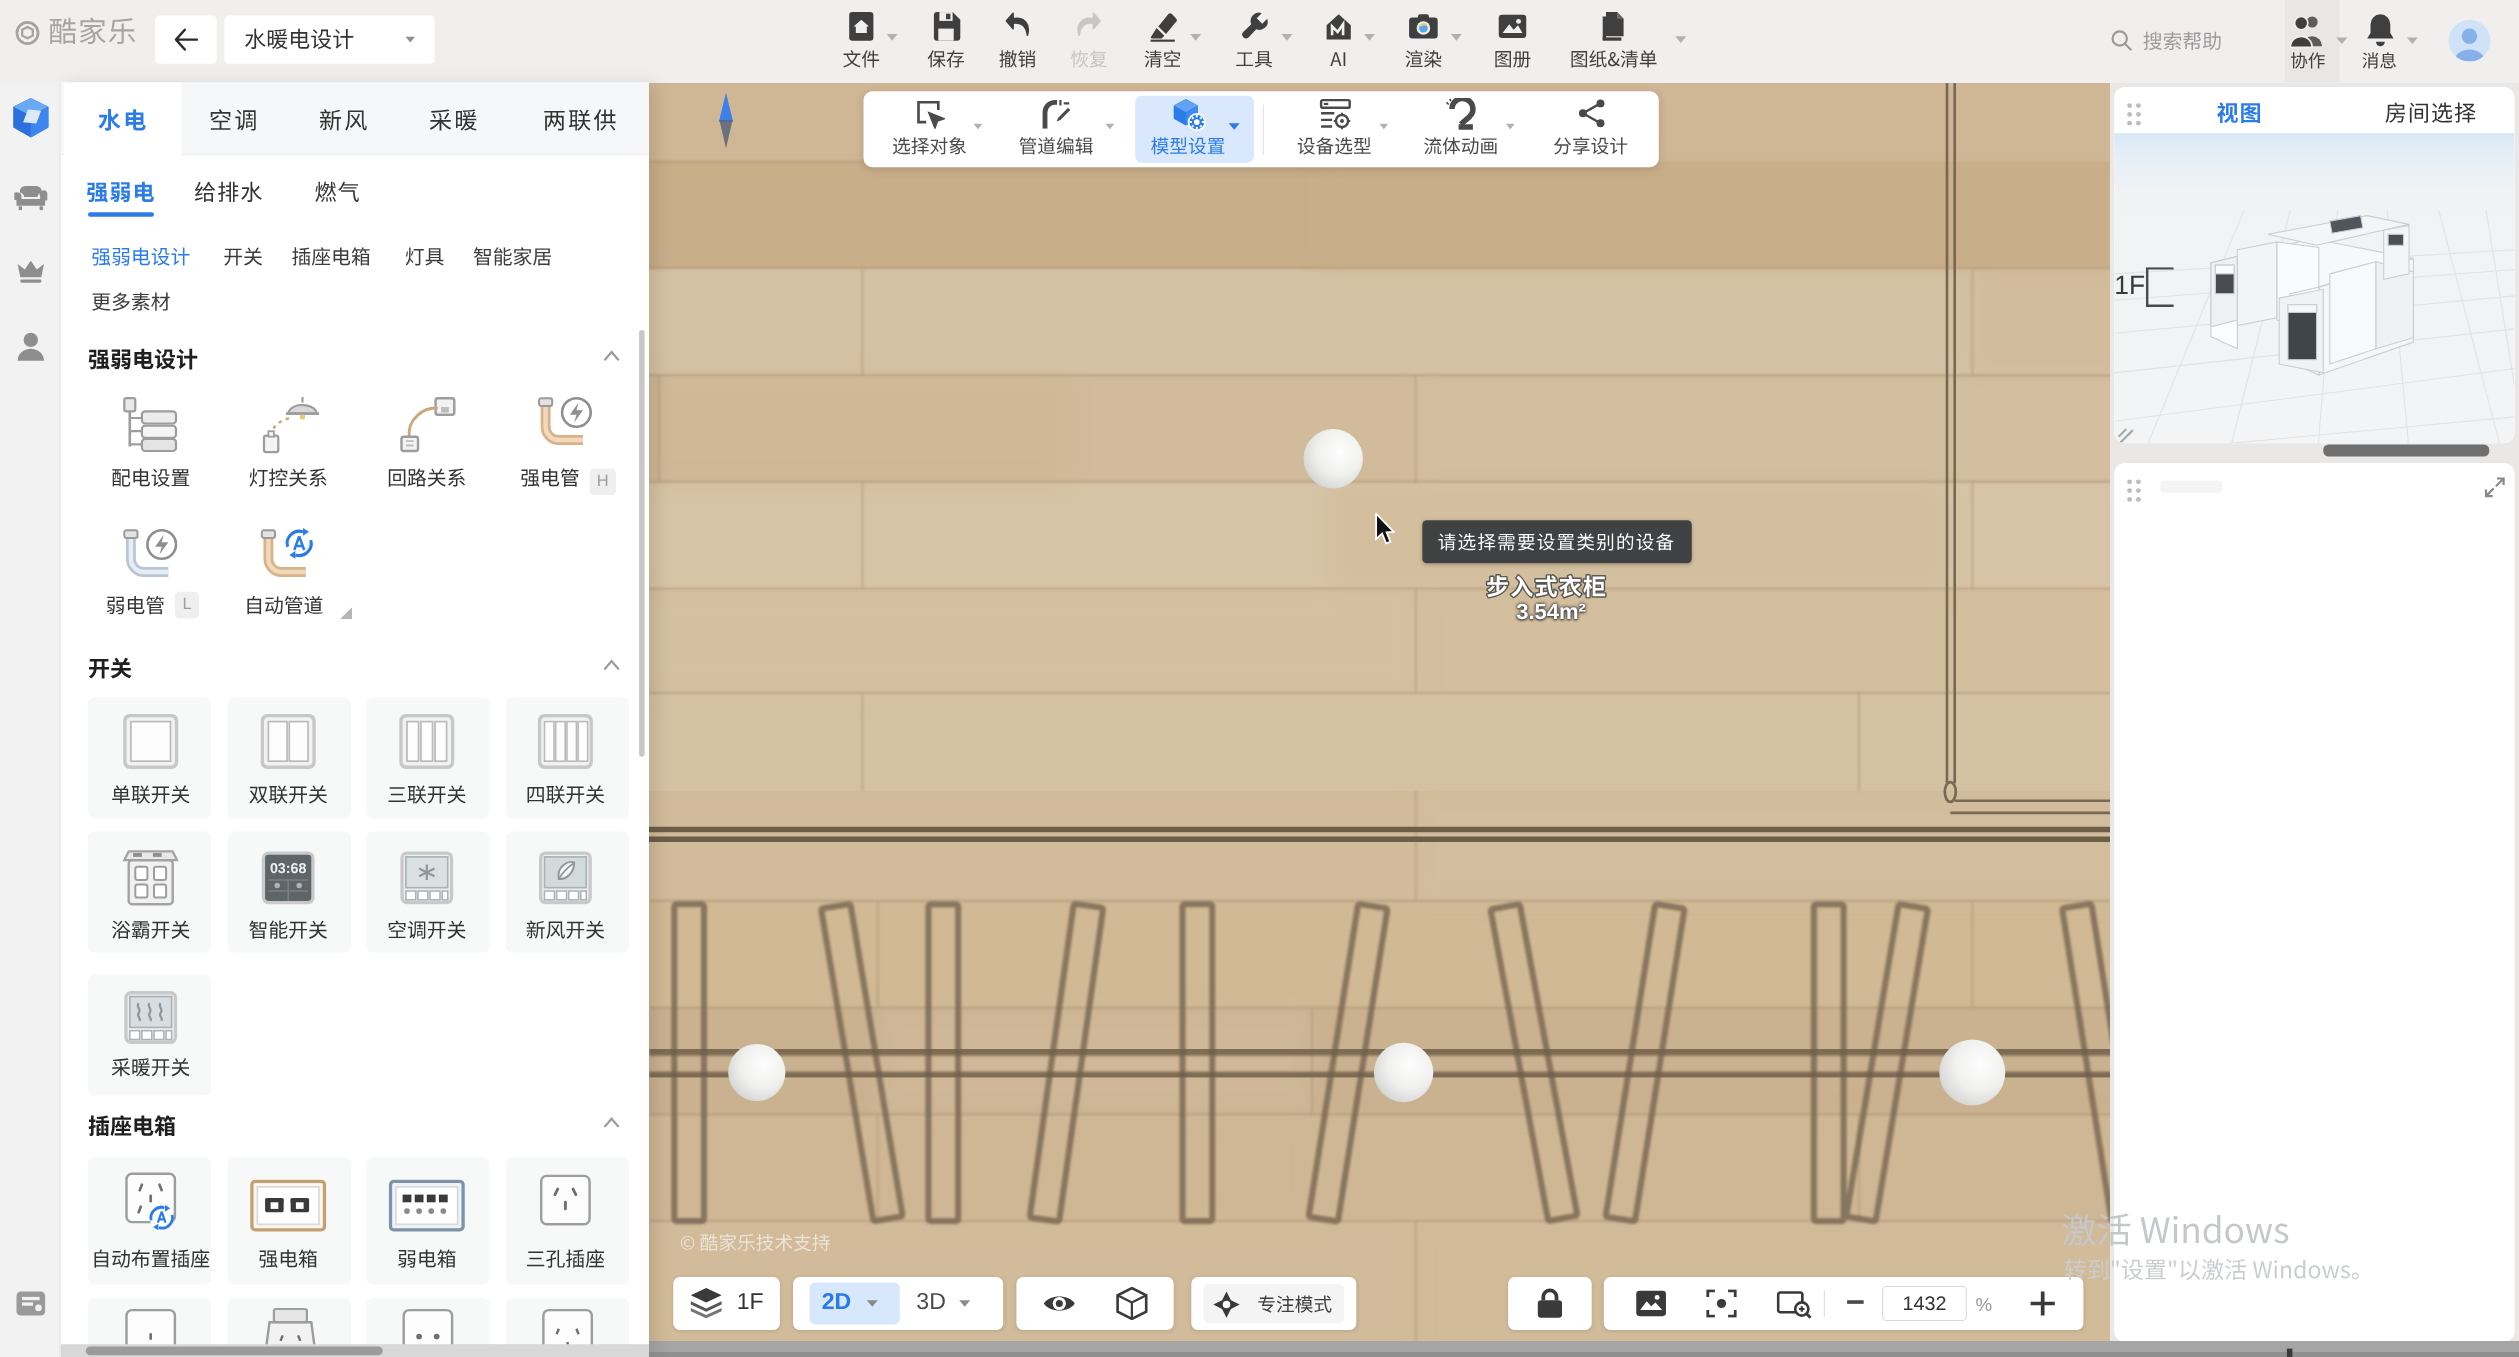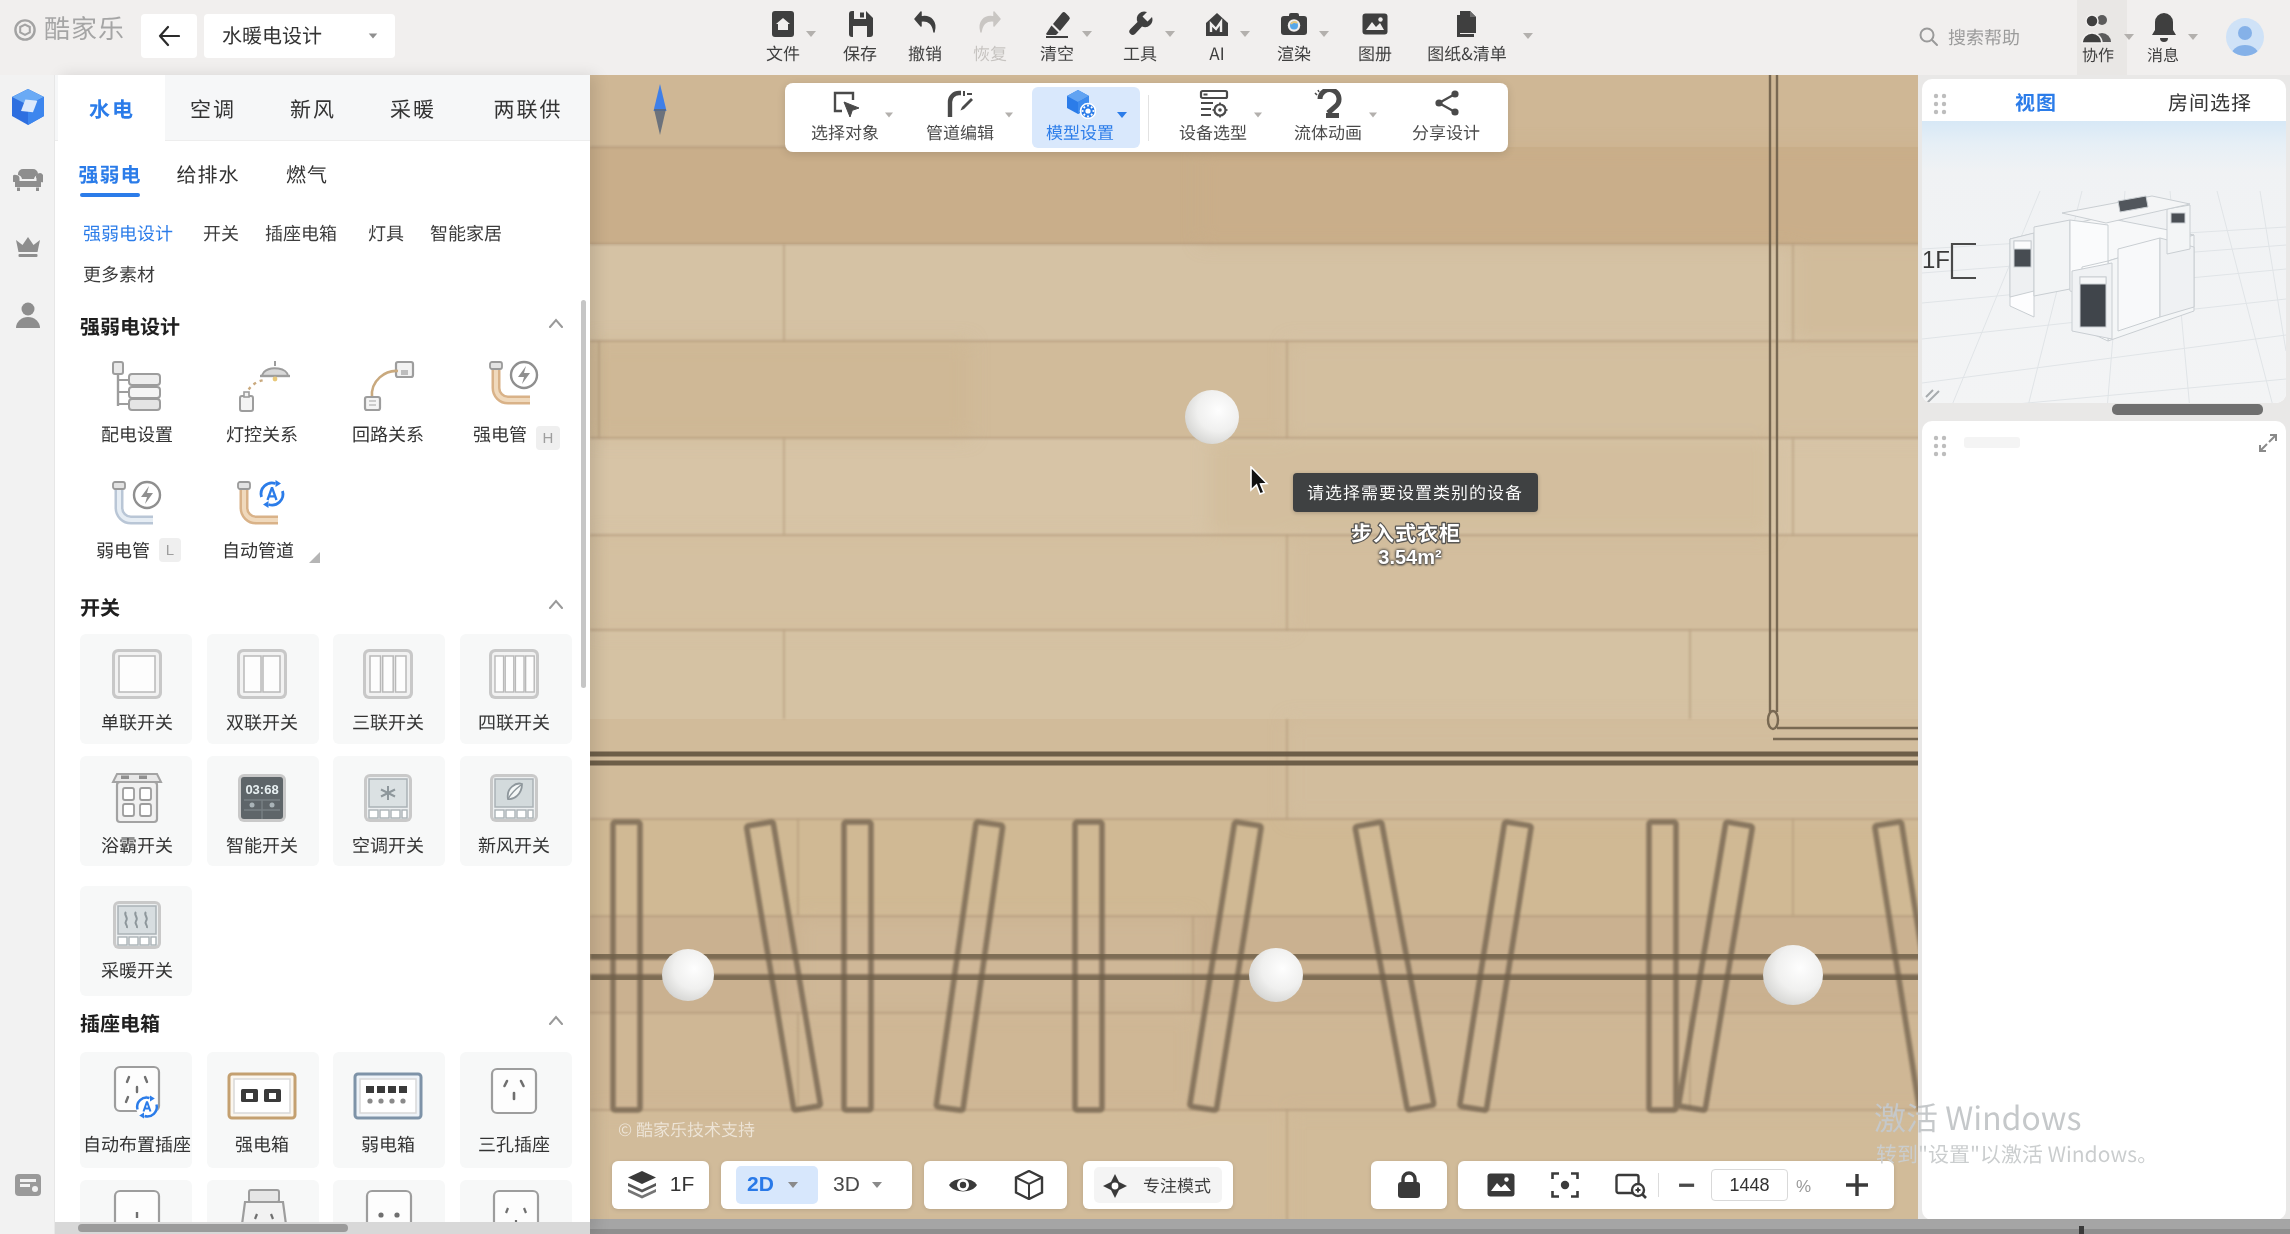--- a/index.html
+++ b/index.html
@@ -656,21 +656,21 @@
   </svg>
 <svg class="abs" style="left:1615px;top:1171px;z-index:12" width="32" height="28" viewBox="0 0 32 28">
     <rect x="1.5" y="4" width="22" height="18" rx="2" fill="none" stroke="#3a3a3a" stroke-width="2.4"></rect>
     <circle cx="23" cy="19" r="6" fill="#fff" stroke="#3a3a3a" stroke-width="2.4"></circle>
     <line x1="27.5" y1="23.5" x2="31" y2="27" stroke="#3a3a3a" stroke-width="2.6"></line>
     <line x1="23" y1="16.5" x2="23" y2="21.5" stroke="#3a3a3a" stroke-width="2"></line>
     <line x1="20.5" y1="19" x2="25.5" y2="19" stroke="#3a3a3a" stroke-width="2"></line>
   </svg>
 <div class="abs" style="left:1658px;top:1173px;width:1px;height:24px;background:#dcdcdc;z-index:12"></div>
 <div class="abs" style="left:1678px;top:1168px;width:30px;font-size:30px;color:#4a4a4a;z-index:12;font-weight:bold">−</div>
-<div class="abs" style="left:1711px;top:1169px;width:77px;height:32px;background:#fff;border:1.5px solid #d9d9d9;border-radius:4px;z-index:12;font-size:18px;color:#333;text-align:center;line-height:30px">1448</div>
+<div class="abs" style="left:1711px;top:1169px;width:77px;height:32px;background:#fff;border:1.5px solid #d9d9d9;border-radius:4px;z-index:12;font-size:18px;color:#333;text-align:center;line-height:30px">1432</div>
 <div class="abs" style="left:1796px;top:1177px;font-size:17px;color:#9a9a9a;z-index:12">%</div>
 <svg class="abs" style="left:1844px;top:1172px;z-index:12" width="26" height="26" viewBox="0 0 26 26">
     <path d="M13 2 V24 M2 13 H24" stroke="#3a3a3a" stroke-width="3.4"></path>
   </svg>
 
 <div id="rightcol"></div>
 <div class="card" style="left:1922px;top:79px;width:364px;height:324px;z-index:6;overflow:hidden">
  <svg class="abs" style="left:11px;top:14px" width="14" height="22" viewBox="0 0 14 22">
       <g fill="#bdbdbd">
         <circle cx="3" cy="3" r="2.2"></circle>

